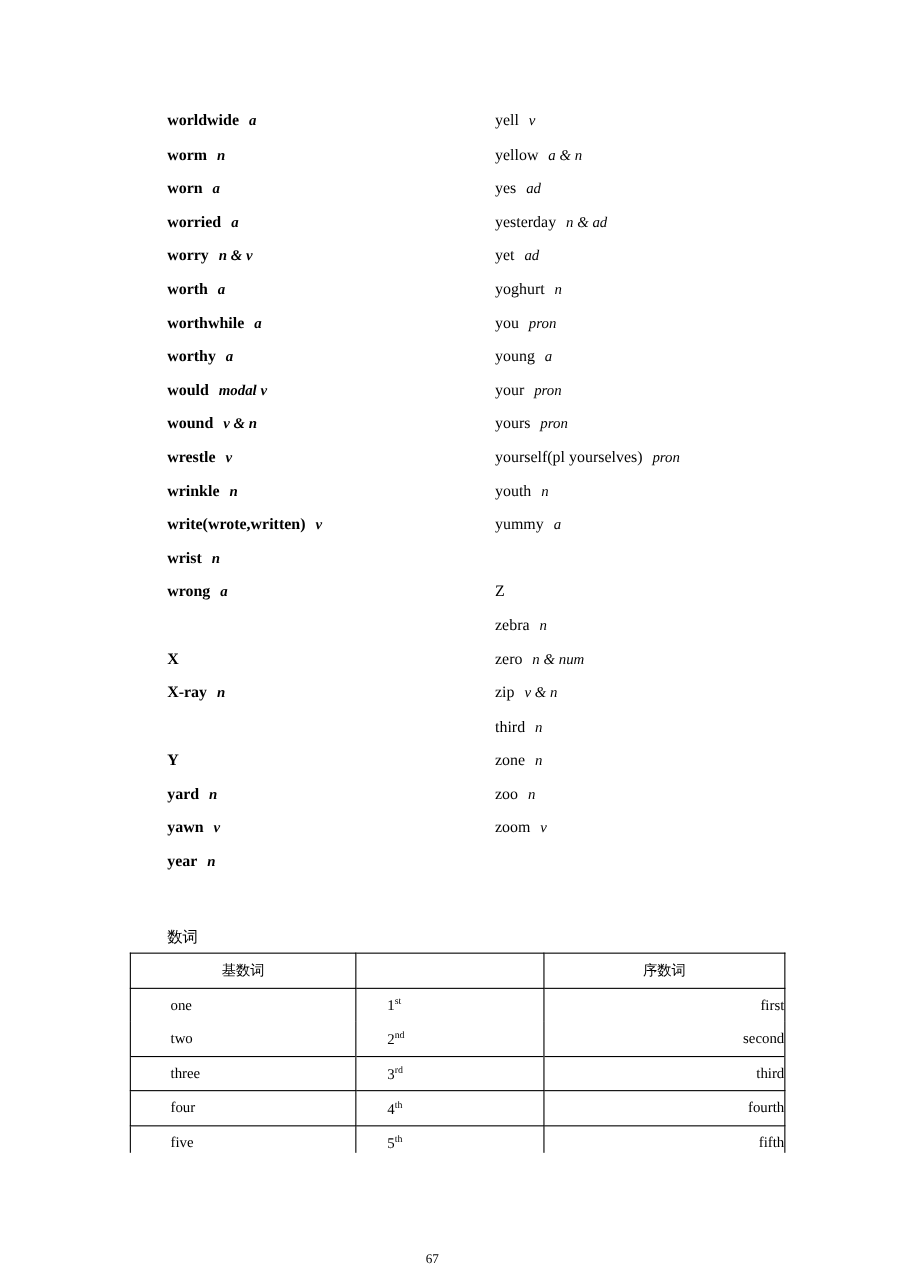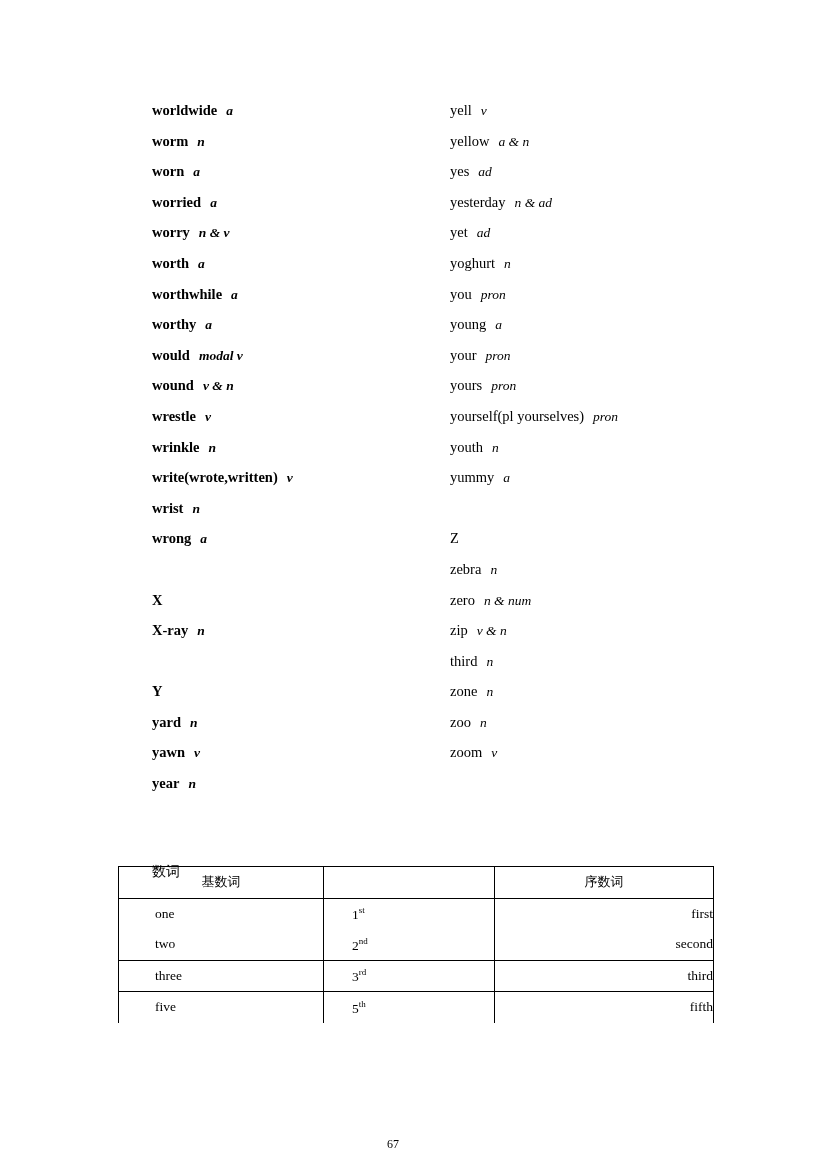--- a/index.html
+++ b/index.html
@@ -58,21 +58,20 @@
     line-height: 30.6px;
     font-size: 14.5px;
   }
 
   .section-label {
     position: absolute;
     left: 152px;
     top: 843px;
     font-size: 14px;
     font-family: "DejaVu Sans", sans-serif;
-    margin-top: 20px;
   }
 
   table.numerals {
     position: absolute;
     left: 118px;
     top: 866px;
     width: 592px;
     border-collapse: collapse;
     table-layout: fixed;
   }
@@ -202,20 +201,25 @@
     <tr class="noline">
       <td class="c1">two</td>
       <td class="c2"><span>2</span><span class="ord-sup">nd</span></td>
       <td class="c3">second</td>
     </tr>
     <tr>
       <td class="c1">three</td>
       <td class="c2"><span>3</span><span class="ord-sup">rd</span></td>
       <td class="c3">third</td>
     </tr>
+    <tr>
+      <td class="c1">four</td>
+      <td class="c2"><span>4</span><span class="ord-sup">th</span></td>
+      <td class="c3">fourth</td>
+    </tr>
     <tr class="clipped">
       <td class="c1">five</td>
       <td class="c2"><span>5</span><span class="ord-sup">th</span></td>
       <td class="c3">fifth</td>
     </tr>
   </tbody>
     </table>
 
   <div class="clip-mask"></div>
 

